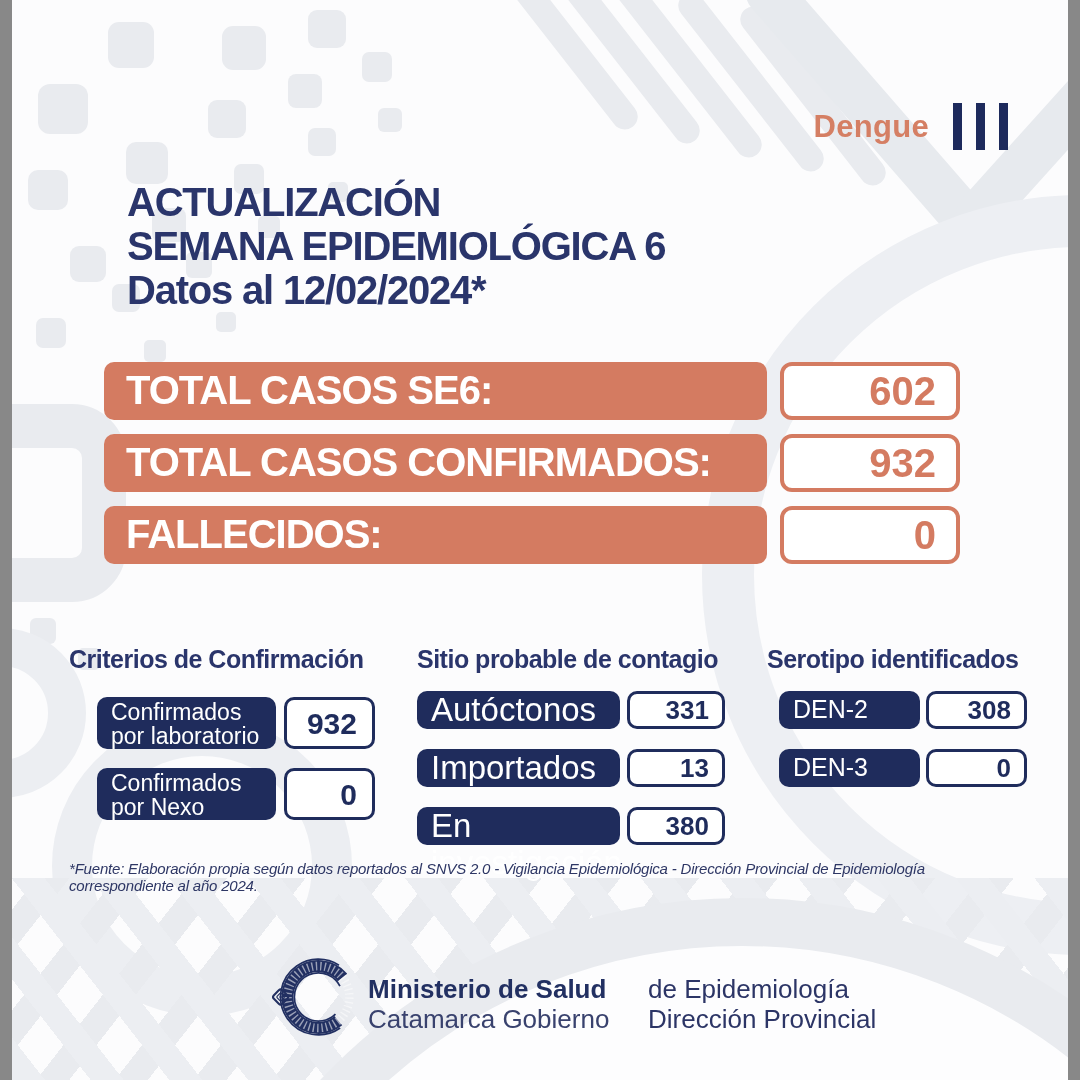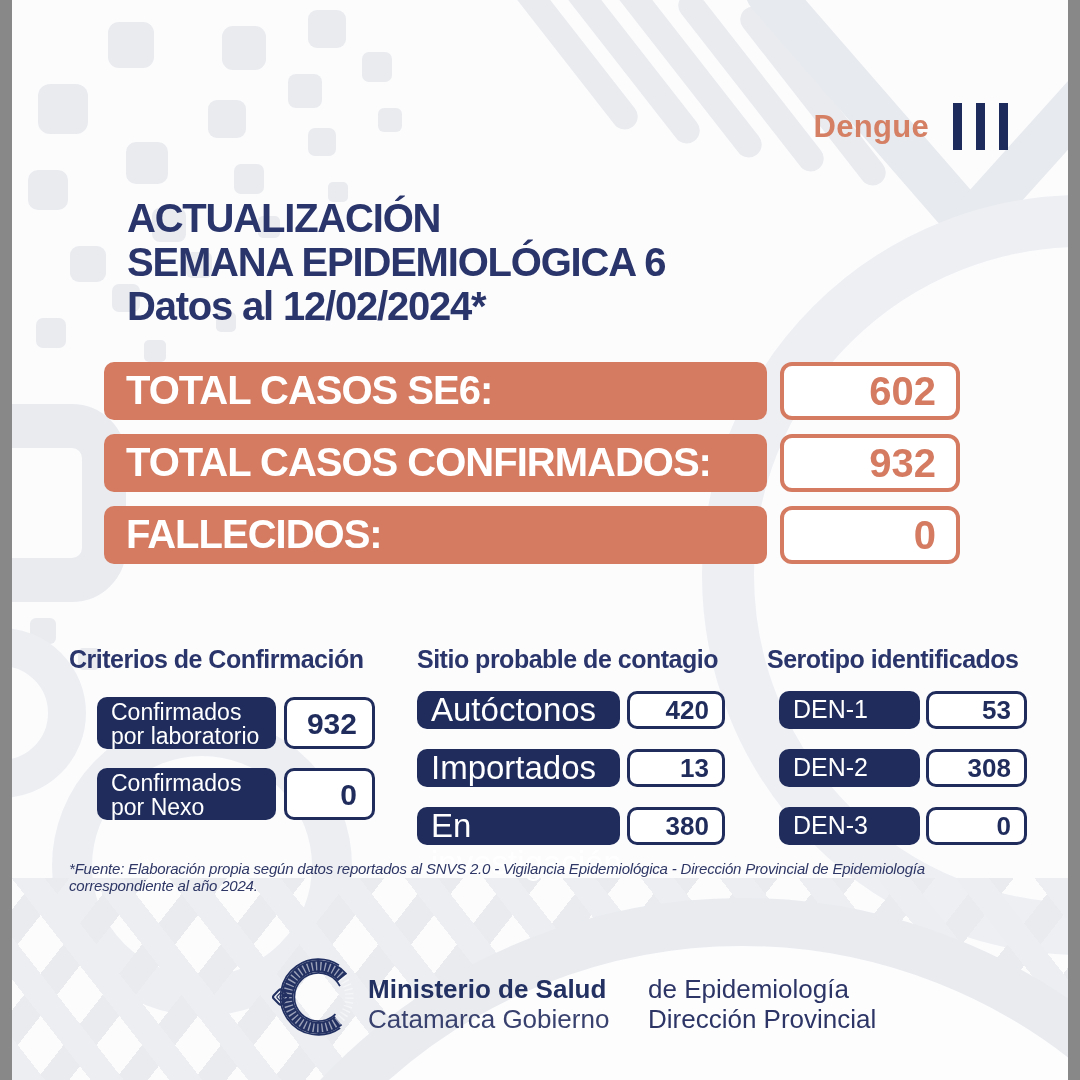--- a/index.html
+++ b/index.html
@@ -32,21 +32,21 @@
       repeating-linear-gradient(-52deg,var(--pat) 0 26px,transparent 26px 62px);
   }
   .halo{position:absolute;left:150px;top:898px;width:1160px;height:1160px;border-radius:50%;
         background:#FDFDFE;border:48px solid var(--pat);}
   
   .brand{position:absolute;top:103px;right:60px;z-index:2;display:flex;align-items:center;gap:24px;}
   .brand .word{font-size:31px;font-weight:700;letter-spacing:.3px;color:#D57F64;}
   .bars{display:flex;gap:14px;align-items:center;}
   .bars i{display:block;width:9px;height:47px;background:#1D2A5C;}
   
-  .title{position:absolute;left:115px;top:196px;z-index:2;color:var(--title-navy);
+  .title{position:absolute;left:115px;top:180px;z-index:2;color:var(--title-navy);
          font-size:40px;font-weight:700;letter-spacing:-1.2px;line-height:44px;}
   
   .summary{position:absolute;left:92px;top:362px;z-index:2;}
   .srow{display:flex;gap:13px;height:58px;margin-bottom:14px;justify-content:center;}
   .slabel{width:663px;background:var(--orange);border-radius:10px;color:#fff;
           font-size:40px;font-weight:700;letter-spacing:-1px;line-height:56px;padding-left:22px;}
   .svalue{width:180px;background:#fff;border:4px solid var(--orange);border-radius:12px;
           color:var(--orange);font-size:40px;font-weight:700;line-height:50px;
           text-align:right;padding-right:20px;}
   
@@ -171,38 +171,34 @@
     <div class="crow">
       <div class="clabel">Confirmados por Nexo</div>
       <div class="cvalue">0</div>
     </div>
   </div>
 
   <div class="col col2">
     <h3>Sitio probable de contagio</h3>
     <div class="crow">
       <div class="clabel">Autóctonos</div>
-      <div class="cvalue">420</div>
+      <div class="cvalue">331</div>
     </div>
     <div class="crow">
       <div class="clabel">Importados</div>
       <div class="cvalue">13</div>
     </div>
     <div class="crow">
       <div class="clabel">En investigación</div>
       <div class="cvalue">380</div>
     </div>
   </div>
 
   <div class="col col3">
     <h3>Serotipo identificados</h3>
-    <div class="crow">
-      <div class="clabel">DEN-1</div>
-      <div class="cvalue">53</div>
-    </div>
     <div class="crow">
       <div class="clabel">DEN-2</div>
       <div class="cvalue">308</div>
     </div>
     <div class="crow">
       <div class="clabel">DEN-3</div>
       <div class="cvalue">0</div>
     </div>
   </div>
 

